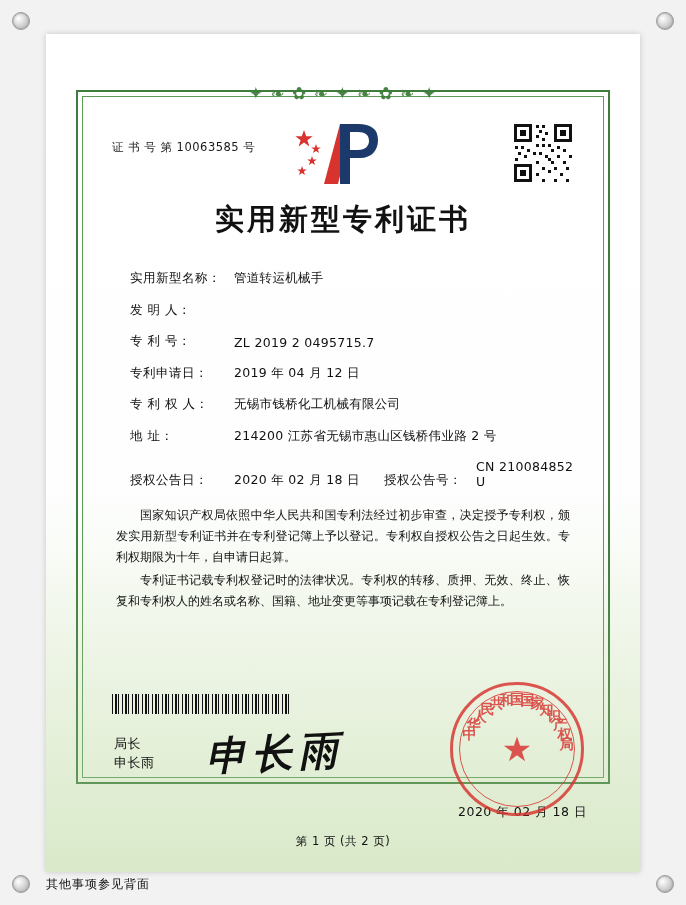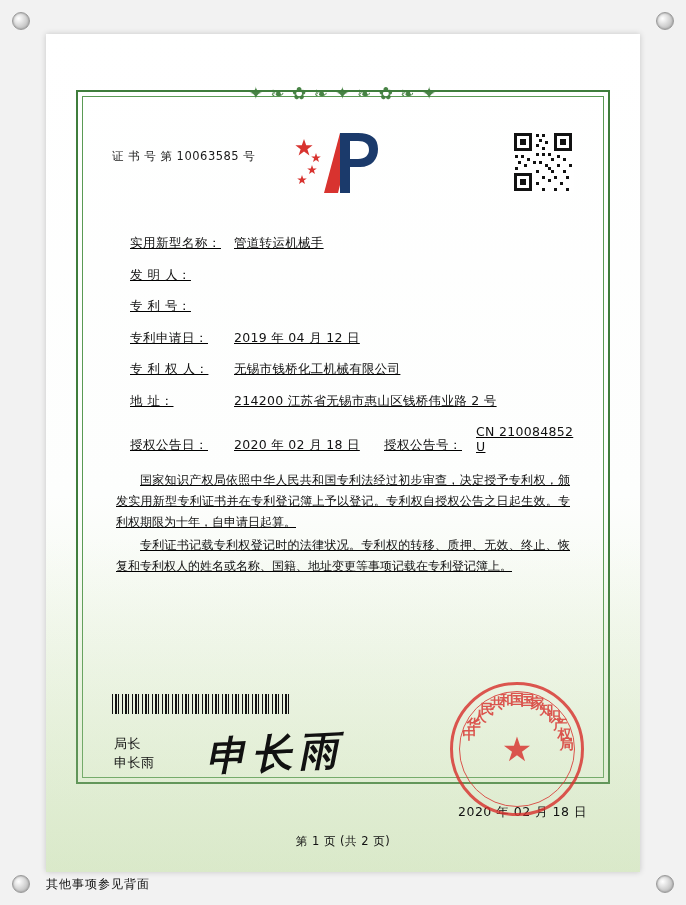--- a/index.html
+++ b/index.html
@@ -81,24 +81,23 @@
     line-height: 26px;
     white-space: nowrap;
     opacity: .95;
     z-index: 4;
   }
 
   
   .content {
     position: absolute;
     left: 66px;
-    top: 93px;
+    top: 84px;
     width: 462px;
     z-index: 3;
-    text-decoration: underline;
   }
   .top-row {
     position: relative;
     height: 78px;
   }
   .cert-no {
     position: absolute;
     left: 0;
     top: 22px;
     font-size: 11.5px;
@@ -370,31 +369,33 @@
                 <rect x="54" y="57" width="3" height="3"></rect>
                 <rect x="42" y="57" width="3" height="3"></rect>
               <rect x="30" y="57" width="3" height="3"></rect>
                 <rect x="36" y="36" width="3" height="3"></rect>
                 <rect x="51" y="39" width="3" height="3"></rect>
             </g>
           </svg>
         </div>
       </div>
 
+      <div class="title">实用新型专利证书</div>
 
       <div class="fields">
         <div class="field">
           <span class="f-label">实用新型名称：</span>
           <span class="f-value">管道转运机械手</span>
         </div>
         <div class="field">
           <span class="f-label">发 明 人：</span>
         </div>
         <div class="field">
           <span class="f-label">专 利 号：</span>
+          <span class="f-value">ZL 2019 2 0495715.7</span>
         </div>
         <div class="field">
           <span class="f-label">专利申请日：</span>
           <span class="f-value">2019 年 04 月 12 日</span>
         </div>
         <div class="field">
           <span class="f-label">专 利 权 人：</span>
           <span class="f-value">无锡市钱桥化工机械有限公司</span>
         </div>
         <div class="field">

